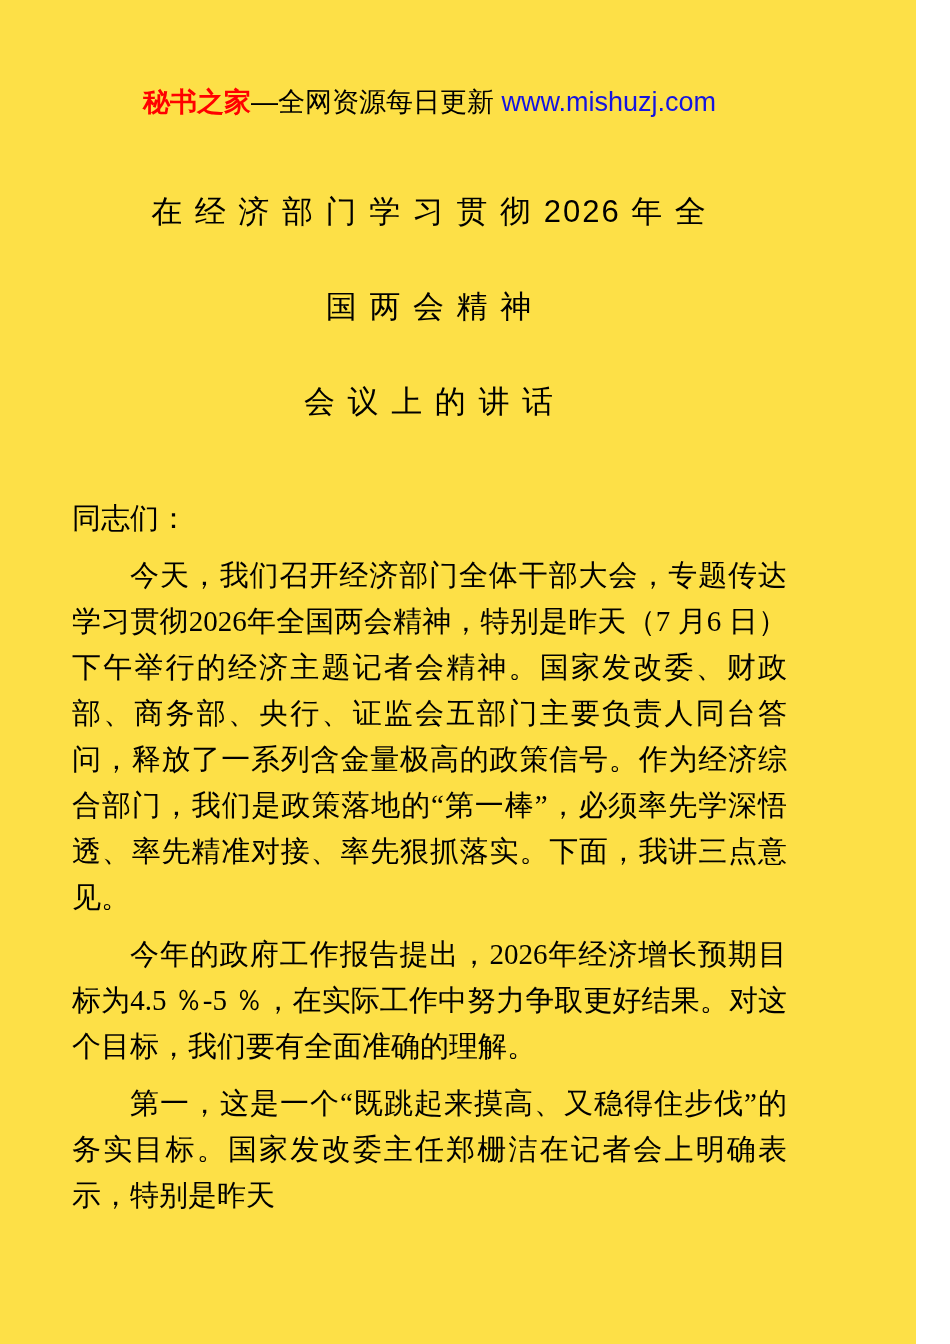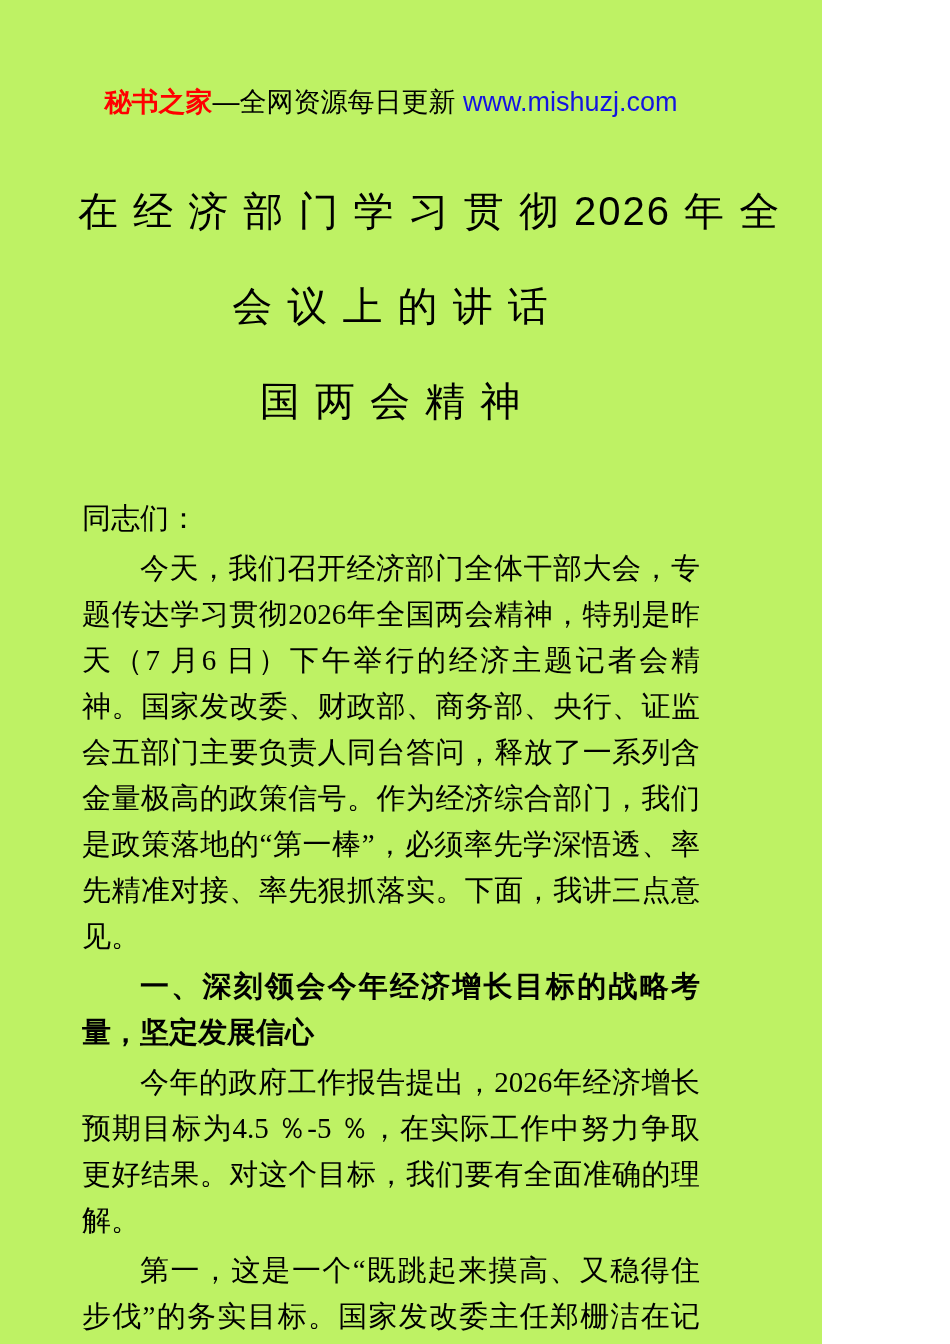--- a/index.html
+++ b/index.html
@@ -2,26 +2,26 @@
 <html><head>
 <meta charset="utf-8">
 <style>
   html, body {
     margin: 0;
     padding: 0;
     background: #ffffff;
   }
   .page {
     position: relative;
-    width: 822px;
+    width: 916px;
     height: 1344px;
     box-sizing: border-box;
-    background: #bef264;
+    background: #fde047;
     color: #000000;
-    padding: 86px 118px 0 78px;
+    padding: 86px 118px 0 61px;
     font-family: "Liberation Sans", sans-serif;
     overflow: hidden;
   }
   
   .page-header {
     text-align: center;
     font-size: 27px;
     line-height: 32px;
     white-space: nowrap;
   }
@@ -35,38 +35,38 @@
   }
   .site-url {
     color: #1414e0;
     text-decoration: none;
     cursor: pointer;
   }
   
   .doc-title {
     margin-top: 46px;
     text-align: center;
-    font-size: 40px;
+    font-size: 31px;
     line-height: 95px;
     font-weight: normal;
     letter-spacing: 2px;
     white-space: nowrap;
   }
   
   .doc-body {
     margin-top: 46px;
     font-size: 29px;
     line-height: 46px;
     text-align: justify;
     text-justify: inter-ideograph;
     
     font-family: "Liberation Serif", "Liberation Sans", sans-serif;
   }
   .para {
-    margin: 4px;
+    margin: 11px;
     text-indent: 2em;
     overflow-wrap: break-word;
   }
   .para.no-indent {
     text-indent: 0;
   }
   .para.heading-bold {
     font-weight: bold;
   }
 </style>
@@ -74,25 +74,24 @@
 <body>
 
 <div class="page">
 
   <div class="page-header">
     <span class="site-name">秘书之家</span><span class="tagline">—全网资源每日更新 </span><a class="site-url">www.mishuzj.com</a>
   </div>
 
   <div class="doc-title">
     <div class="title-line">在 经 济 部 门 学 习 贯 彻 2026 年 全</div>
+    <div class="title-line">国 两 会 精 神</div>
     <div class="title-line">会 议 上 的 讲 话</div>
-    <div class="title-line">国 两 会 精 神</div>
   </div>
 
   <div class="doc-body">
     <p class="para no-indent">同志们：</p>
     <p class="para">今天，我们召开经济部门全体干部大会，专题传达学习贯彻2026年全国两会精神，特别是昨天（7 月6 日）下午举行的经济主题记者会精神。国家发改委、财政部、商务部、央行、证监会五部门主要负责人同台答问，释放了一系列含金量极高的政策信号。作为经济综合部门，我们是政策落地的“第一棒”，必须率先学深悟透、率先精准对接、率先狠抓落实。下面，我讲三点意见。</p>
-    <p class="para heading-bold">一、深刻领会今年经济增长目标的战略考量，坚定发展信心</p>
     <p class="para">今年的政府工作报告提出，2026年经济增长预期目标为4.5 ％-5 ％，在实际工作中努力争取更好结果。对这个目标，我们要有全面准确的理解。</p>
     <p class="para">第一，这是一个“既跳起来摸高、又稳得住步伐”的务实目标。国家发改委主任郑栅洁在记者会上明确表示，特别是昨天</p>
   </div>
 
 </div>
 
 </body></html>

